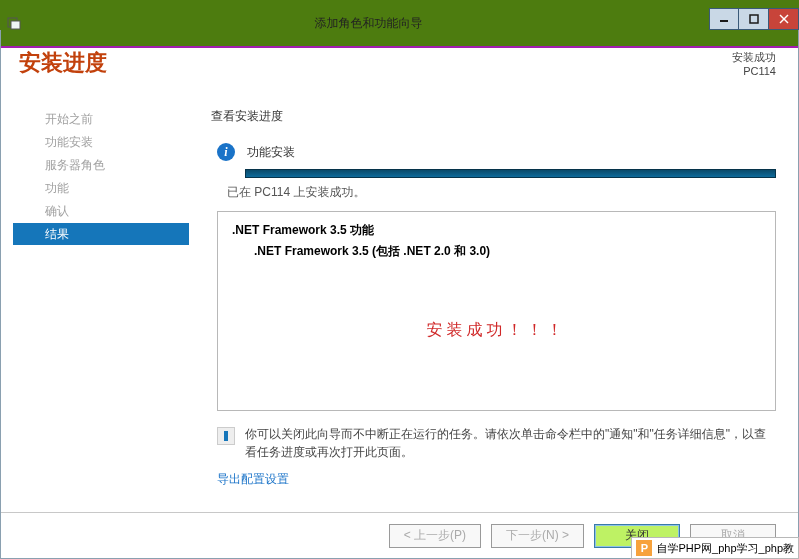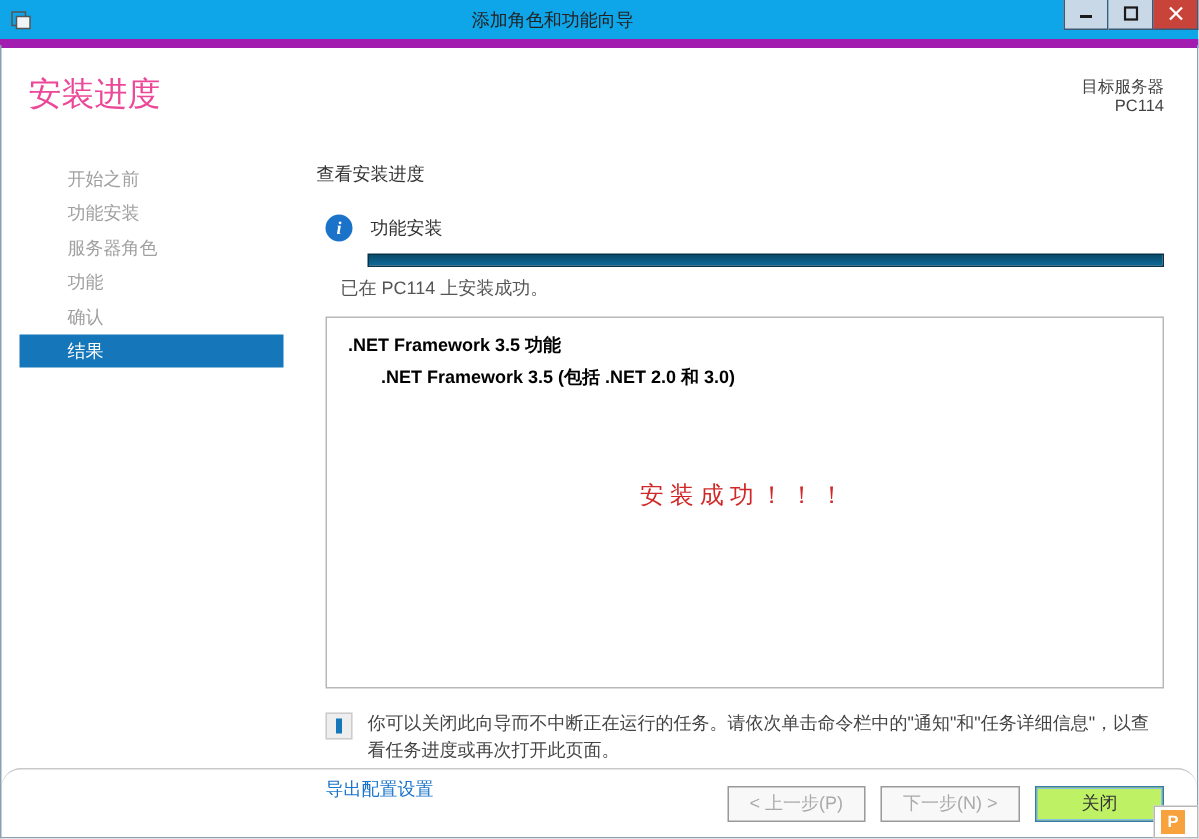--- a/index.html
+++ b/index.html
@@ -1,66 +1,66 @@
 <!DOCTYPE html>
 <html><head>
 <meta charset="utf-8">
 <style>
   * { margin: 0; padding: 0; box-sizing: border-box; font-family: "Microsoft YaHei", "Segoe UI", sans-serif; }
   body { background: #fff; width: 799px; height: 559px; overflow: hidden; position: relative; }
 
   
-  .titlebar { height: 32px; background: #0ea5e9; border-bottom: 6px solid #a21caf; display: flex; align-items: center; }
+  .titlebar { height: 48px; background: #4d7c0f; border-bottom: 2px solid #a21caf; display: flex; align-items: center; }
   .titlebar .app-icon { width: 28px; height: 30px; display: flex; align-items: center; justify-content: center; color: #555; }
   .titlebar .title { flex: 1; text-align: center; font-size: 12px; color: #222; }
   .win-btns { display: flex; height: 22px; margin-top: -8px; }
   .win-btn { width: 30px; height: 22px; display: flex; align-items: center; justify-content: center; border: 1px solid #3a5a78; border-left: none; }
   .win-btn:first-child { border-left: 1px solid #3a5a78; }
   .win-min, .win-max { background: #c9d8e6; }
   .win-close { background: #c8443a; color: #fff; }
   .win-btn svg { display: block; }
 
   
   .client { position: absolute; top: 30px; left: 0; right: 0; bottom: 0; border: 1px solid #8aa0b0; border-top: none; display: flex; flex-direction: column; }
   .upper { flex: 1; display: flex; position: relative; }
 
   
   .heading-area { position: absolute; left: 18px; top: 18px; }
-  .heading { font-size: 22px; color: #ec4899; font-weight: 400; }
+  .heading { font-size: 22px; color: #c2410c; font-weight: 700; }
   .dest-area { position: absolute; right: 22px; top: 20px; text-align: right; font-size: 11px; color: #444; }
 
   
   .nav { position: absolute; left: 18px; top: 78px; width: 170px; }
   .nav-item { height: 22px; line-height: 22px; font-size: 12px; color: #a0a0a0; padding-left: 26px; margin-bottom: 1px; }
   .nav-item.active { background: #1576ba; color: #fff; margin-left: -6px; padding-left: 32px; }
 
   
   .main { position: absolute; left: 210px; right: 22px; top: 78px; bottom: 0; }
   .sub-head { font-size: 12px; color: #333; margin-bottom: 18px; }
   .info-line { display: flex; align-items: center; margin-bottom: 8px; }
   .info-icon { width: 18px; height: 18px; border-radius: 50%; background: #1a73c8; color: #fff; font-size: 12px; font-weight: bold; font-family: Georgia, serif; font-style: italic; display: flex; align-items: center; justify-content: center; margin-right: 12px; margin-left: 6px; }
   .info-text { font-size: 12px; color: #333; }
   .progress { height: 9px; background: linear-gradient(#0a4a6a, #0d6a9a); margin: 4px 0 6px 34px; border: 1px solid #06334a; }
   .status-line { font-size: 12px; color: #555; margin-left: 16px; margin-bottom: 10px; }
 
-  .feature-box { border: 1px solid #b8b8b8; margin-left: 6px; padding: 10px 14px 14px 14px; height: 248px; position: relative; }
+  .feature-box { border: 1px solid #b8b8b8; margin-left: 6px; padding: 10px 14px 14px 14px; height: 200px; position: relative; }
   .feature-title { font-size: 12px; font-weight: bold; margin-bottom: 4px; }
   .feature-sub { font-size: 12px; font-weight: bold; margin-left: 22px; }
   .watermark { position: absolute; top: 76px; left: 0; right: 0; text-align: center; font-size: 14px; color: #c8c8c8; letter-spacing: 1px; }
   .success-msg { position: absolute; top: 108px; left: 0; right: 0; text-align: center; color: #d02828; font-size: 16px; letter-spacing: 4px; }
 
   .note-row { display: flex; align-items: flex-start; margin: 14px 0 8px 6px; font-size: 12px; color: #444; }
   .note-flag { width: 18px; height: 18px; background: #eee; border: 1px solid #ccc; display: flex; align-items: center; justify-content: center; margin-right: 10px; margin-top: 2px; flex: 0 0 auto; }
   .note-flag .bar { width: 4px; height: 10px; background: #1576ba; }
   .note-text { line-height: 1.5; }
 
   .export-link { color: #1a73c8; font-size: 12px; margin-left: 6px; cursor: pointer; }
 
   
-  .footer { height: 46px; border-top: 1px solid #c8c8c8; display: flex; align-items: center; justify-content: flex-end; padding: 0 22px; gap: 10px; border-radius: 13px; }
+  .footer { height: 46px; border-top: 1px solid #c8c8c8; display: flex; align-items: center; justify-content: flex-end; padding: 0 22px; gap: 10px; }
   .btn { height: 24px; min-width: 86px; font-size: 12px; padding: 0 14px; border: 1px solid #9a9a9a; background: #bef264; color: #333; cursor: pointer; }
   .btn:disabled { color: #aaa; background: #f8f8f8; cursor: default; }
   .btn.primary { border: 1px solid #3a7aa8; box-shadow: 0 0 0 1px #8cc2e6 inset; }
 
   
   .tooltip-strip { position: absolute; right: 0; bottom: 0; height: 22px; background: #fff; border: 1px solid #b8b8b8; display: flex; align-items: center; font-size: 11px; padding: 0 4px; }
   .tooltip-strip .p { width: 16px; height: 16px; background: #f7a23c; color: #fff; font-weight: bold; display: flex; align-items: center; justify-content: center; margin-right: 4px; font-size: 11px; }
 </style>
 </head>
 <body>
@@ -94,21 +94,21 @@
 </div>
 
 <div class="client">
   <div class="upper">
 
     <div class="heading-area">
       <div class="heading">安装进度</div>
     </div>
 
     <div class="dest-area">
-      <div>目标服务器</div>
+      <div>安装成功</div>
       <div>PC114</div>
     </div>
 
     <div class="nav">
       <div class="nav-item">开始之前</div>
       <div class="nav-item">功能安装</div>
       <div class="nav-item">服务器角色</div>
       <div class="nav-item">功能</div>
       <div class="nav-item">确认</div>
       <div class="nav-item active">结果</div>
@@ -140,18 +140,20 @@
 
       <span class="export-link">导出配置设置</span>
     </div>
 
   </div>
 
   <div class="footer">
     <button class="btn" disabled=""><span>&lt; 上一步(P)</span></button>
     <button class="btn" disabled=""><span>下一步(N) &gt;</span></button>
     <button class="btn primary"><span>关闭</span></button>
+    <button class="btn" disabled=""><span>取消</span></button>
   </div>
 </div>
 
 <div class="tooltip-strip">
   <div class="p">P</div>
+  <span>自学PHP网_php学习_php教</span>
 </div>
 
 </body></html>

